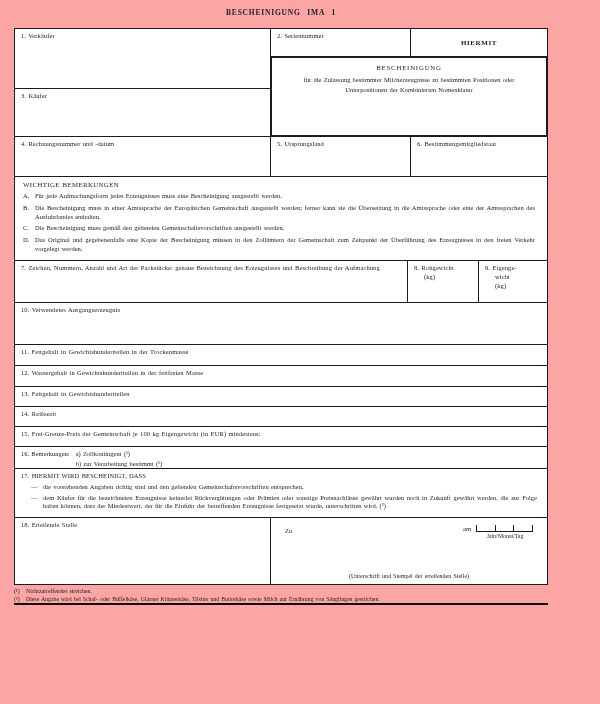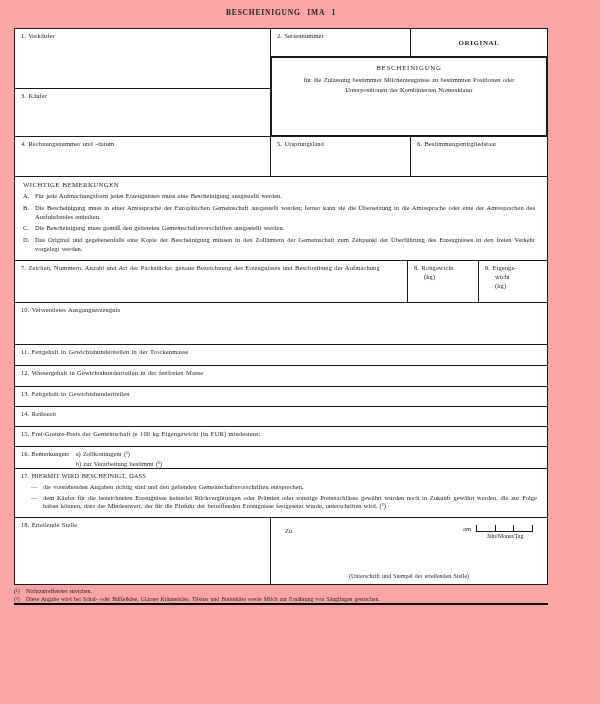--- a/index.html
+++ b/index.html
@@ -48,21 +48,21 @@
 
   <div class="abs title" style="left:14px;top:8px;width:534px;">BESCHEINIGUNG  IMA  1</div>
 
   <div class="box lbl" style="left:14px;top:28px;width:257px;height:61px;">
     <span>1.  Verkäufer</span>
   </div>
   <div class="box lbl" style="left:270px;top:28px;width:141px;height:29px;">
     <span>2.  Seriennummer</span>
   </div>
   <div class="box orig" style="left:410px;top:28px;width:138px;height:29px;">
-    <span>ORIGINAL</span>
+    <span>HIERMIT</span>
   </div>
 
   <div class="box thick" style="left:270px;top:56px;width:278px;height:81px;padding:3px 4px;">
     <div class="besch-head">BESCHEINIGUNG</div>
     <div class="besch-body">für die Zulassung bestimmter Milcherzeugnisse zu bestimmten Positionen oder Unterpositionen der Kombinierten Nomenklatur</div>
   </div>
 
   <div class="box lbl" style="left:14px;top:88px;width:257px;height:49px;">
     <span>3.  Käufer</span>
   </div>

